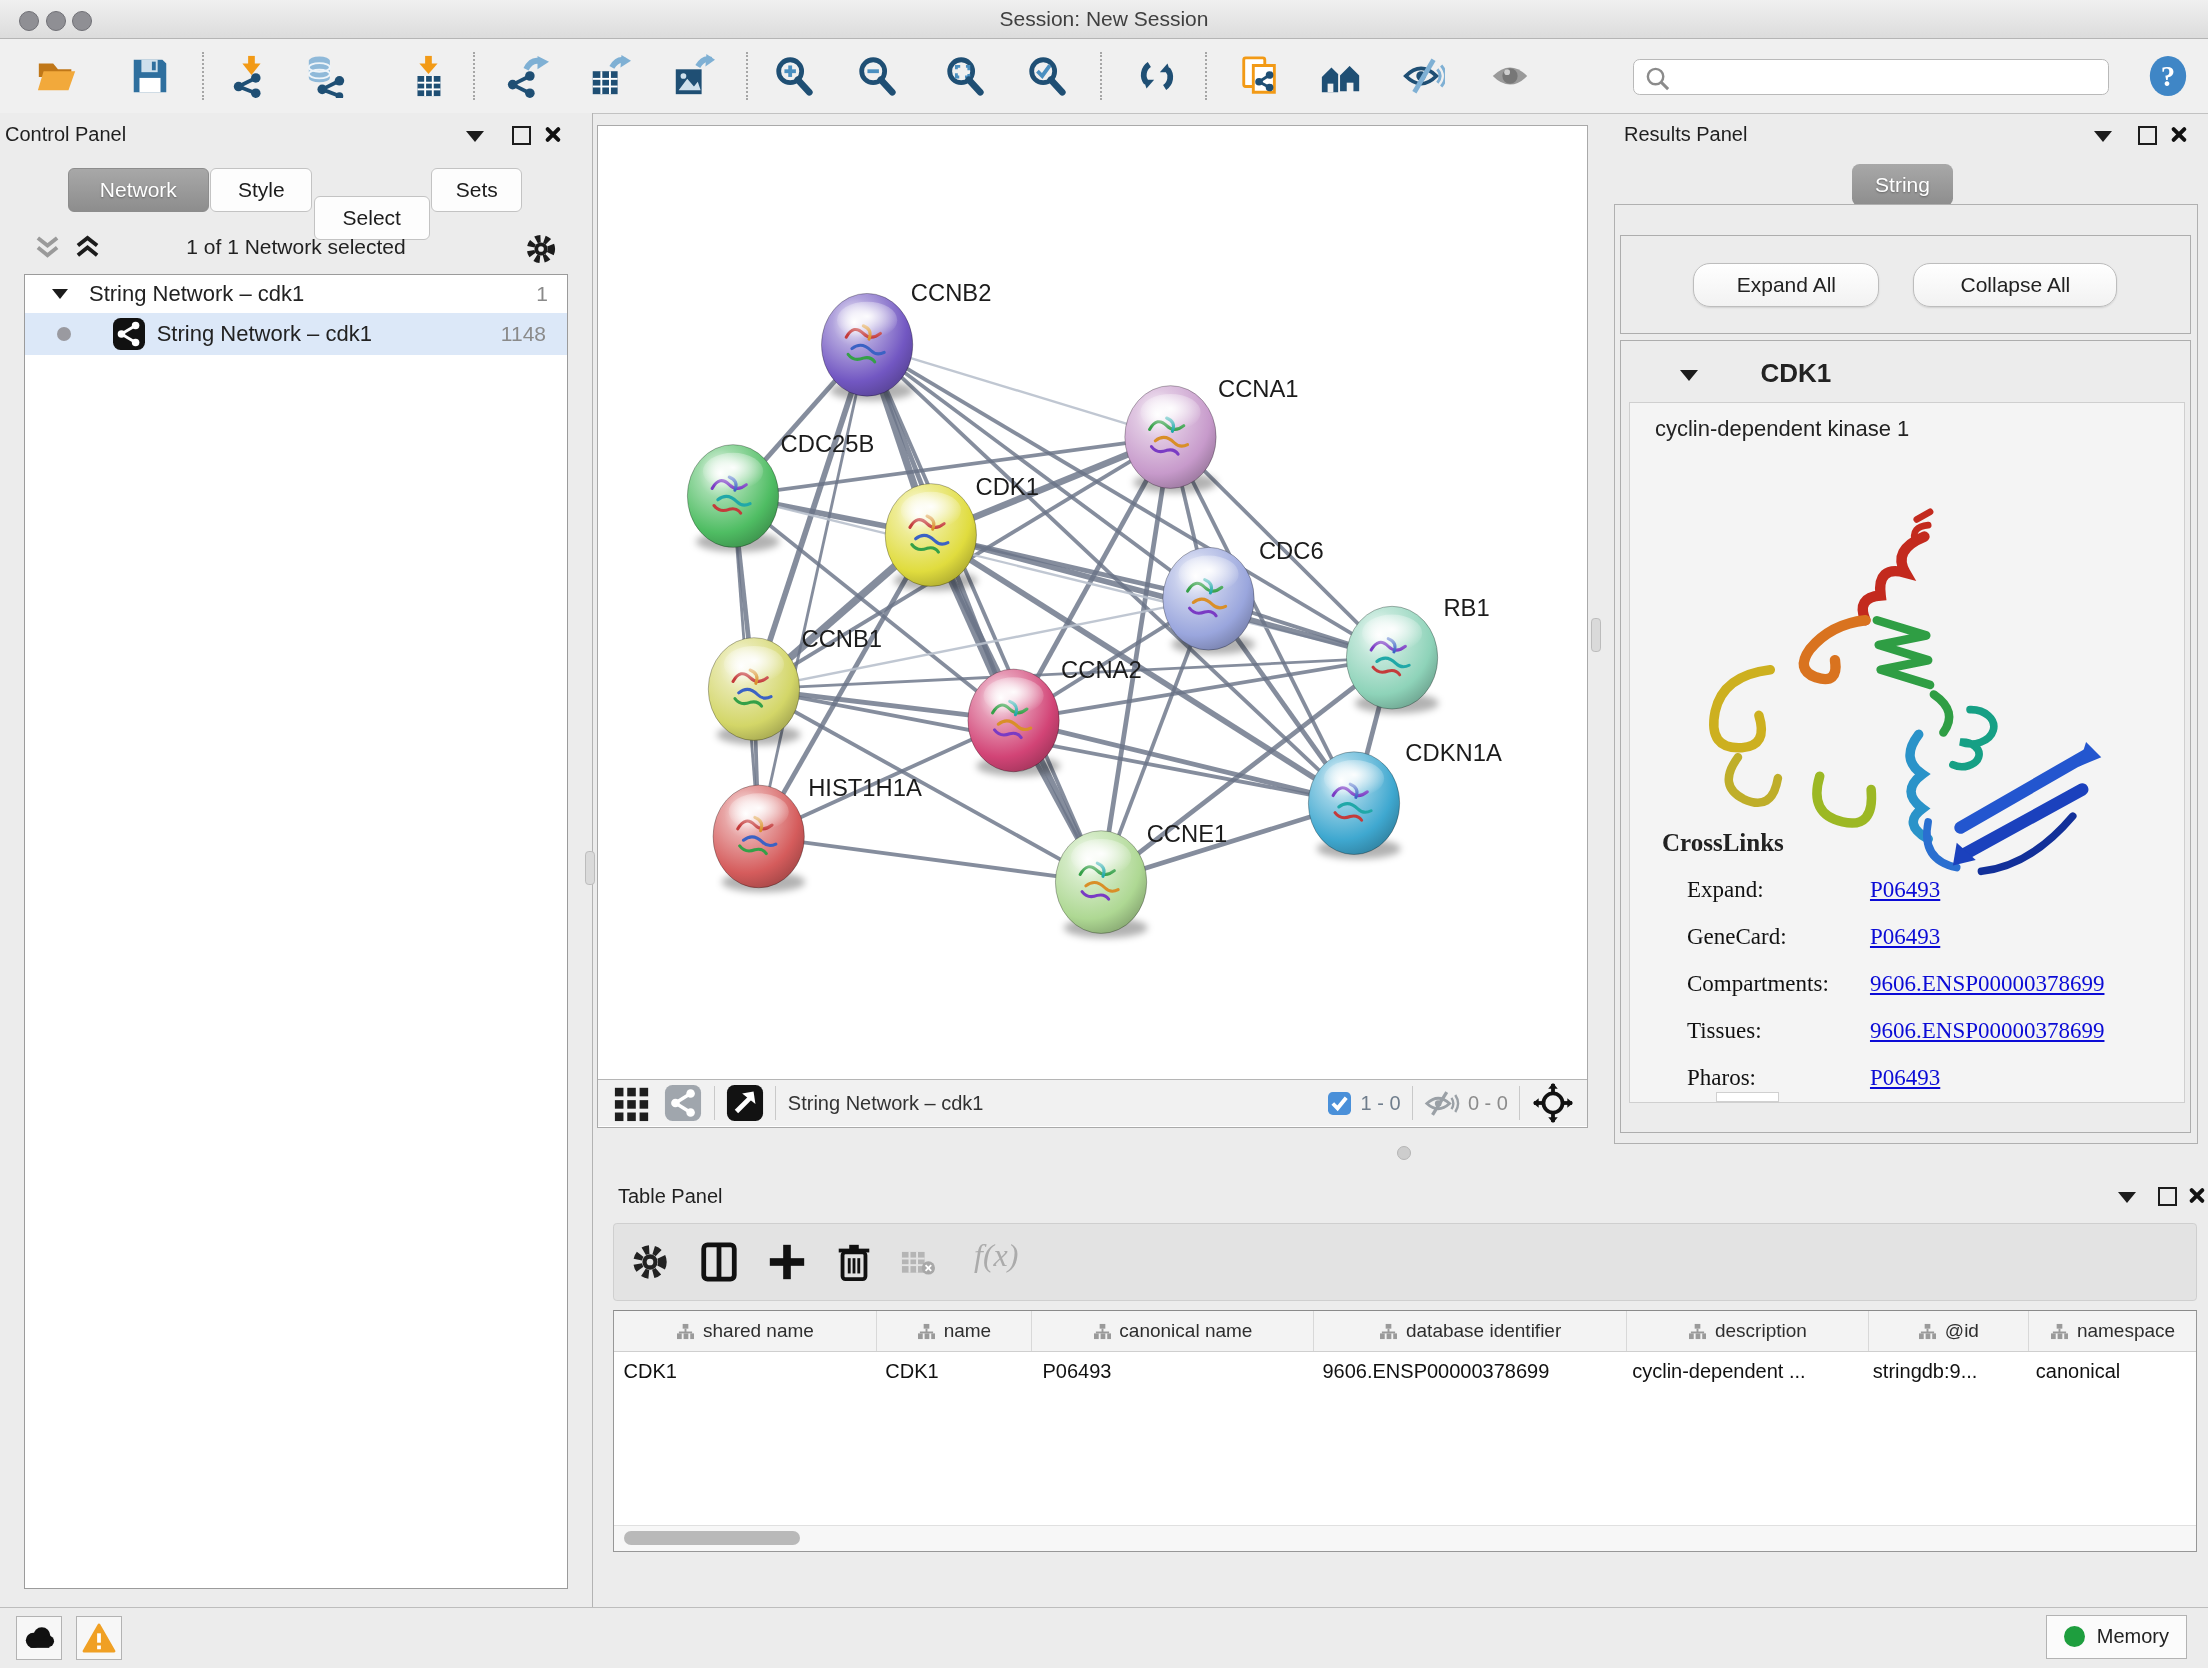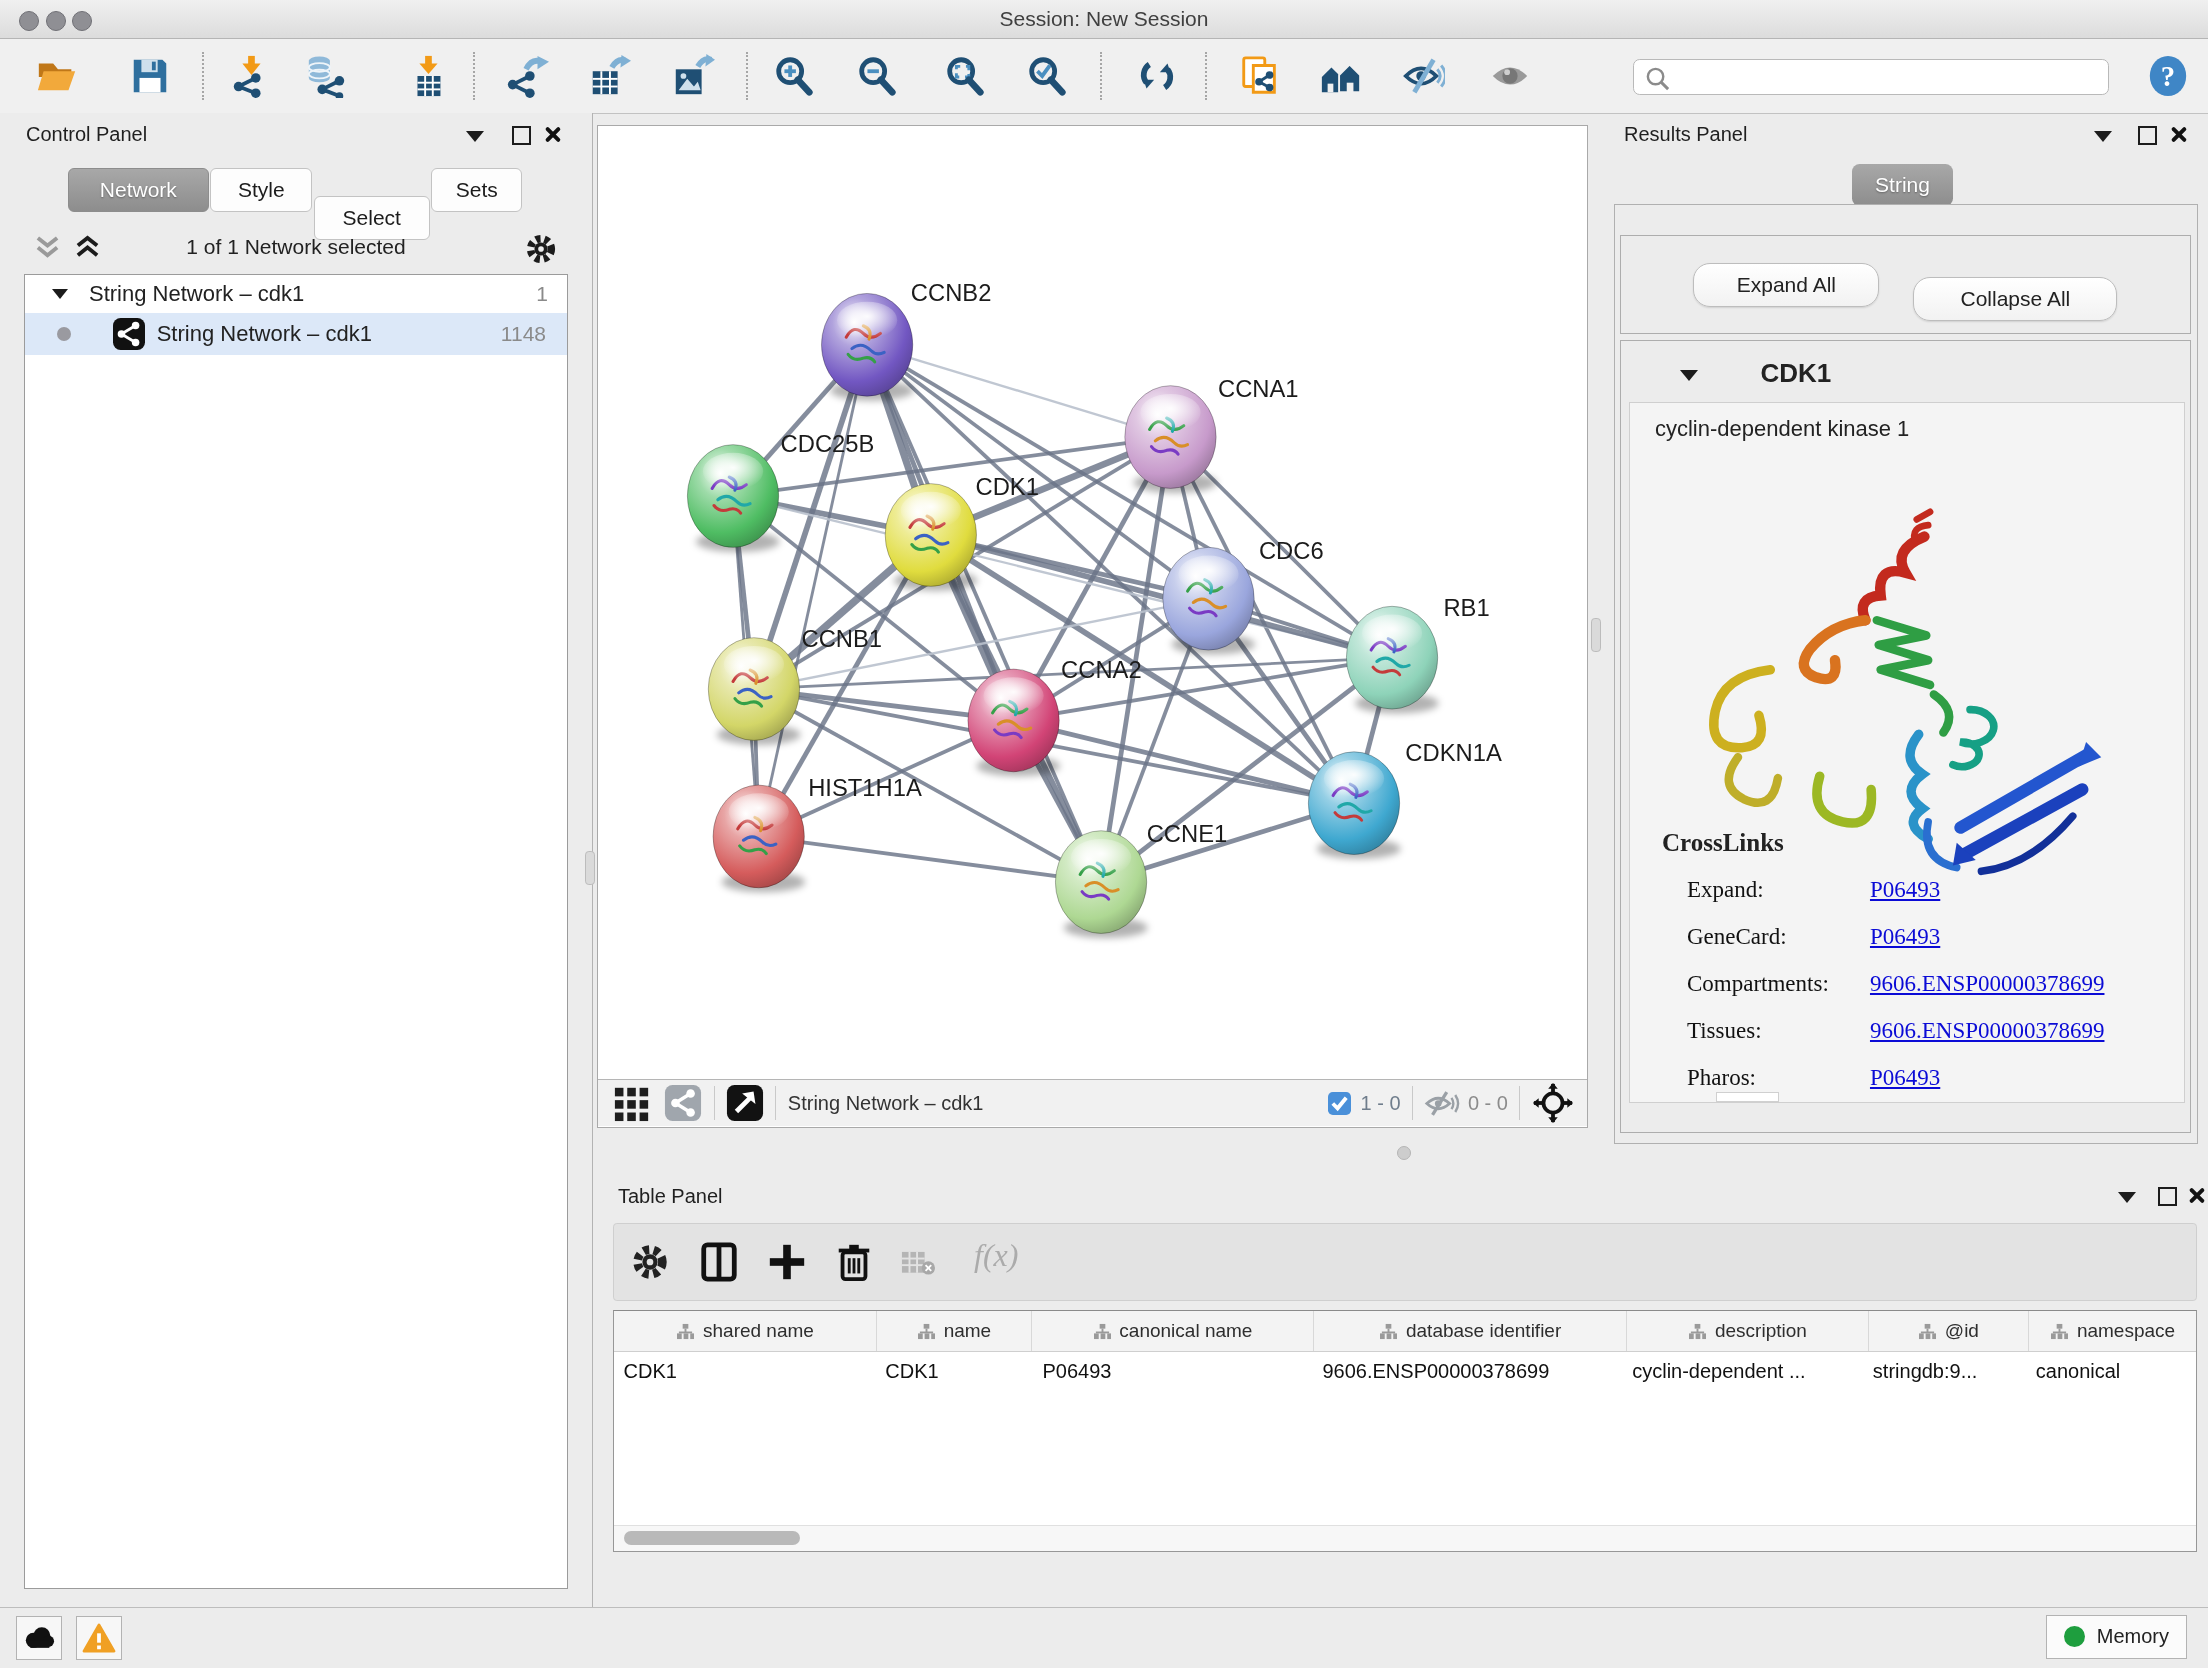--- a/index.html
+++ b/index.html
@@ -250,21 +250,21 @@
     </div>
     <div class="tbtn" style="left:2146px;">
       <svg width="44" height="44" viewBox="0 0 46 46">
         <ellipse cx="23" cy="23" rx="19" ry="21" fill="#3f86c6"></ellipse>
         <text x="23" y="33" text-anchor="middle" font-size="30" font-weight="bold" fill="#fff" font-family="Liberation Serif,serif">?</text>
       </svg>
     </div>
   </div>
 
   <div class="control-panel">
-    <div class="abs panel-title" style="left:26px;top:9.5px;">Control Panel</div>
+    <div class="abs panel-title" style="left:5px;top:9.5px;">Control Panel</div>
     <div class="abs" style="left:466px;top:15px;"><span class="tri-down"></span></div>
     <div class="abs" style="left:512px;top:13.3px;"><span class="float-btn"></span></div>
     <div class="abs" style="left:542px;top:12.4px;"><span class="close-x"></span></div>
 
     <div class="tabs" style="left:68px;top:55px;">
       <div class="tab active" style="width:131px;">Network</div>
       <div class="tab" style="width:92px;">Style</div>
       <div class="tab" style="width:106px;margin-top:28px;">Select</div>
       <div class="tab" style="width:81px;">Sets</div>
     </div>
@@ -642,21 +642,21 @@
   <div class="results-panel">
     <div class="abs panel-title" style="left:17px;top:9.5px;">Results Panel</div>
     <div class="abs" style="left:487px;top:15px;"><span class="tri-down"></span></div>
     <div class="abs" style="left:531px;top:13.3px;"><span class="float-btn"></span></div>
     <div class="abs" style="left:561px;top:12.4px;"><span class="close-x"></span></div>
     <div class="rtab">String</div>
 
     <div class="rbox">
       <div class="rsub" style="top:30px;height:97px;">
         <div class="btn" style="position:absolute;left:72px;top:27px;width:184px;height:42px;line-height:42px;">Expand All</div>
-        <div class="btn" style="position:absolute;left:292px;top:41px;width:202px;height:42px;line-height:42px;">Collapse All</div>
+        <div class="btn" style="position:absolute;left:292px;top:27px;width:202px;height:42px;line-height:42px;">Collapse All</div>
       </div>
       <div class="rsub" style="top:135px;height:791px;">
         <span class="tri-down" style="position:absolute;left:59px;top:28.5px;"></span>
         <div style="position:absolute;left:139px;top:17px;font-size:26px;font-weight:bold;">CDK1</div>
         <div class="card">
           <div style="position:absolute;left:25px;top:13.3px;font-size:22px;">cyclin-dependent kinase 1</div>
           <svg style="position:absolute;left:49px;top:105px;" width="447" height="409" viewBox="0 0 470 430">
             <g fill="none" stroke-linecap="round">
               <path d="M258,30 q-34,14 -20,38 q-30,-8 -26,24 q-26,2 -16,26" stroke="#c32a1e" stroke-width="11"></path>
               <path d="M262,18 q-18,2 -14,16 M250,12 l14,-8" stroke="#c32a1e" stroke-width="7"></path>

